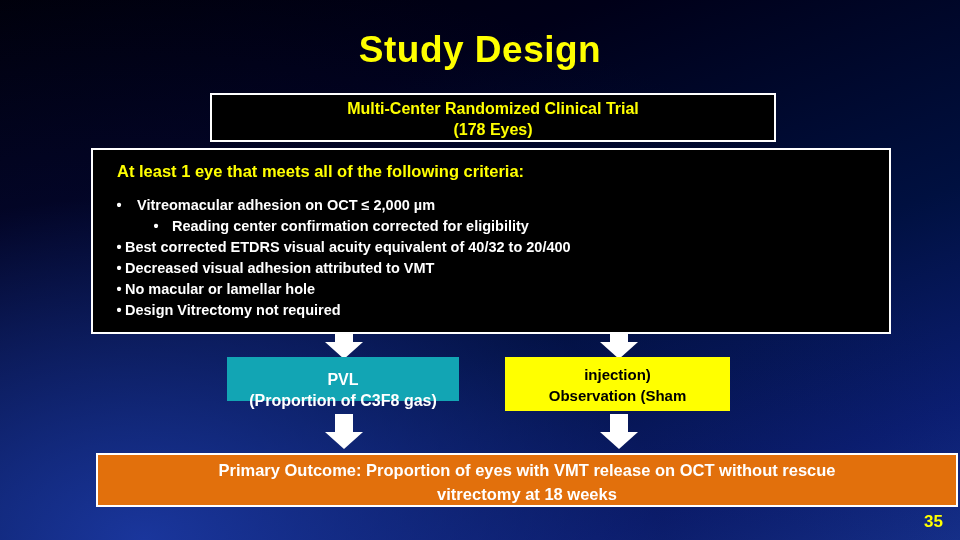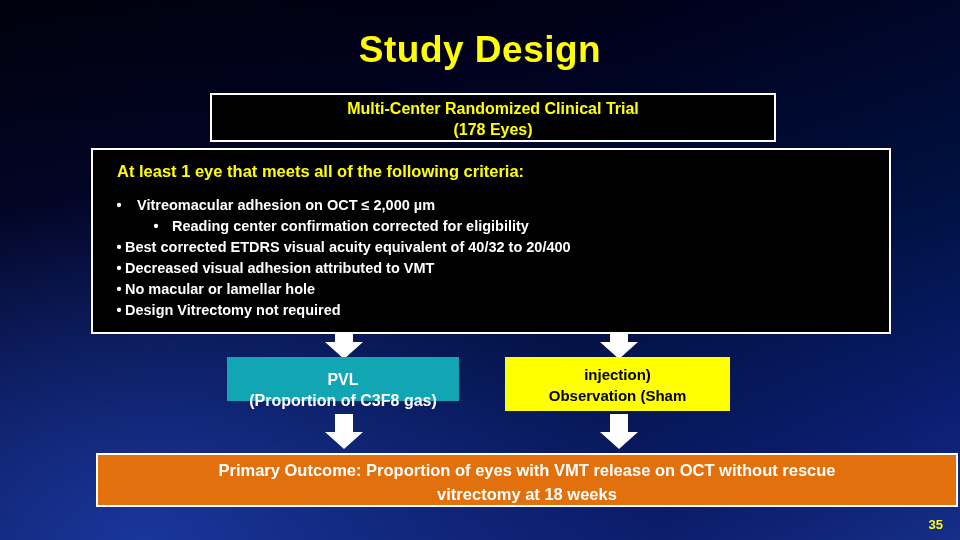--- a/index.html
+++ b/index.html
@@ -167,21 +167,21 @@
   
   #arrow-obs2 { left: 600px; top: 414px; }
   #arrow-obs2 .shaft { left: 10px; top: 0; width: 18px; height: 19px; }
   #arrow-obs2 .head { left: 0px; top: 18px; }
 
   .page-number {
     position: absolute;
     right: 17px;
     bottom: 8px;
     color: #ffff00;
-    font-size: 13px;
+    font-size: 17px;
     font-weight: bold;
   }
 </style>
 </head>
 <body>
 
 <div class="slide">
   <div class="slide-bg-tint"></div>
 
   <div class="title">Study Design</div>

